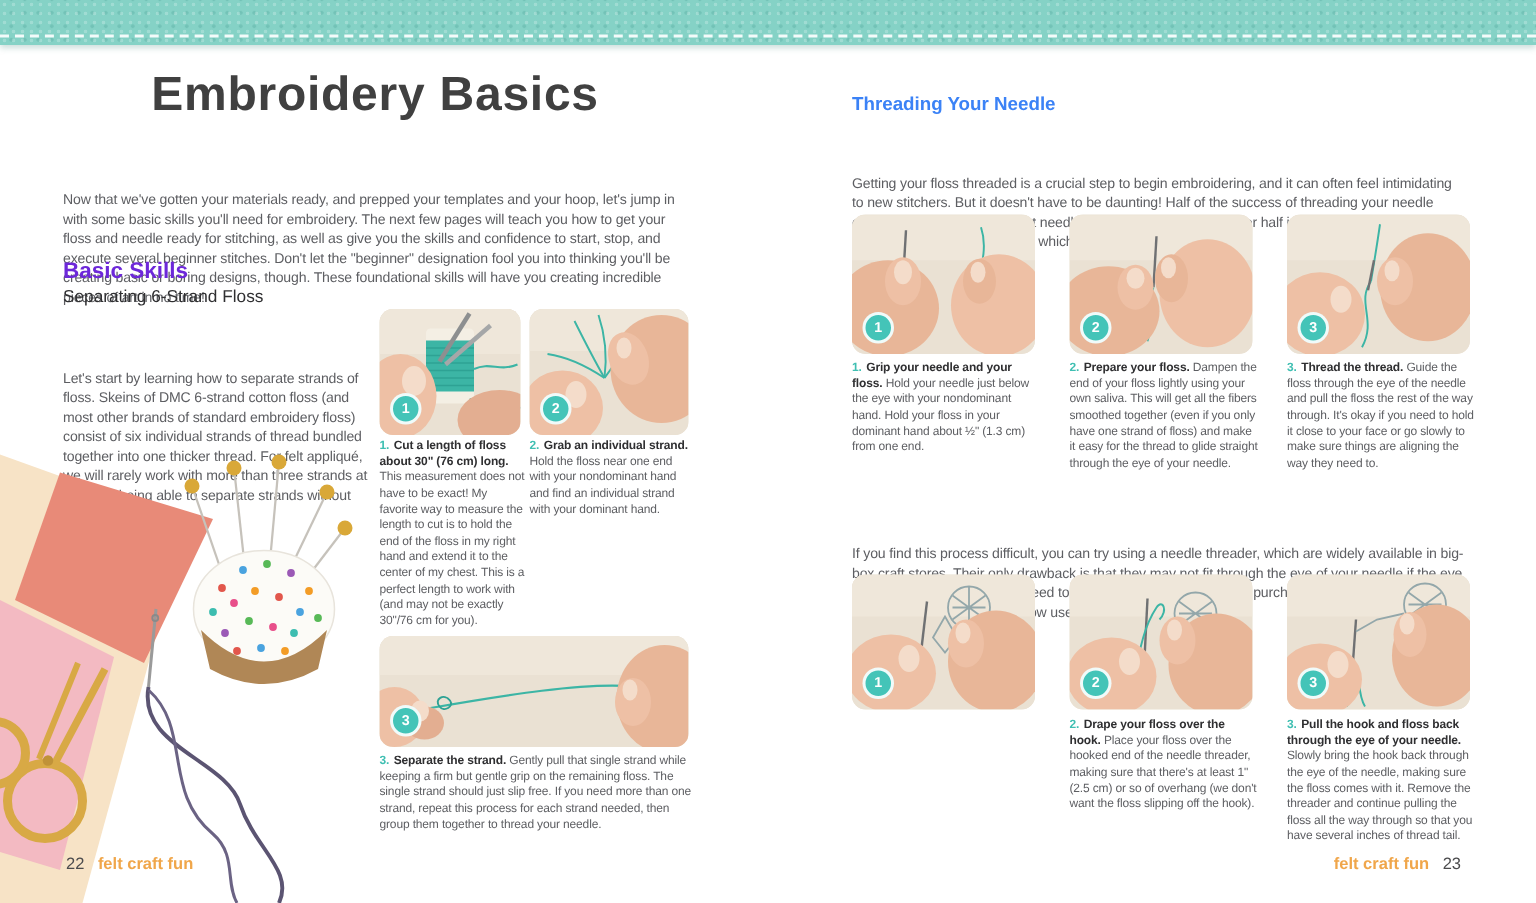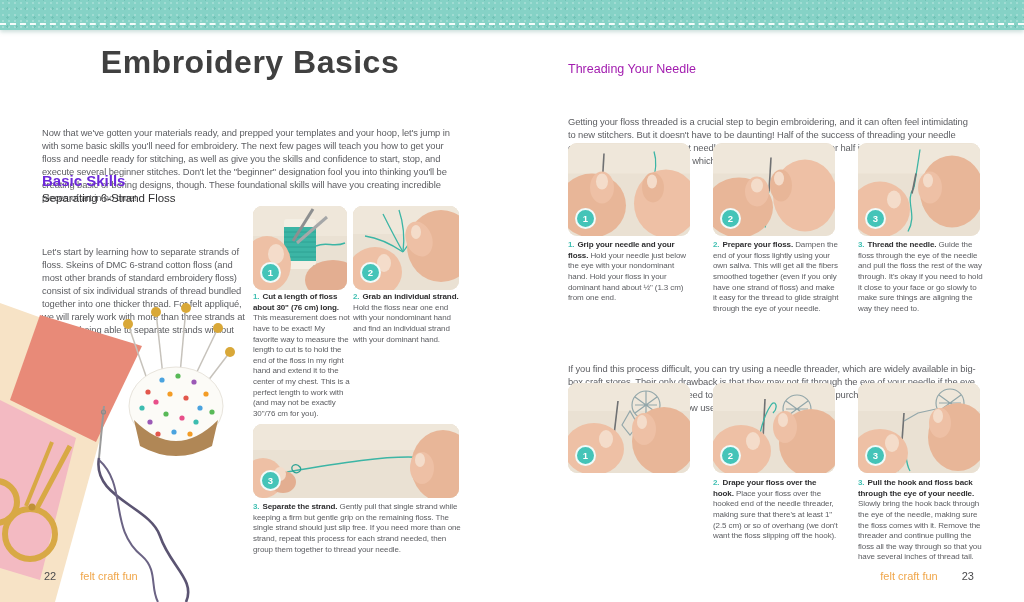--- a/index.html
+++ b/index.html
@@ -26,34 +26,34 @@
   .para{position:absolute;font-size:9.4px;line-height:1.38;letter-spacing:-.1px;color:#5d5e62;margin-top:37px;}
   .caption{position:absolute;font-size:8px;line-height:1.33;letter-spacing:-.1px;color:#5d5e62;}
   .caption .num{color:#3fbfb2;font-weight:bold;margin-right:3px;}
   .caption strong{color:#2f2f31;}
   .page-title{
     position:absolute;left:40px;top:44px;width:420px;text-align:center;
     font-size:32px;font-weight:bold;letter-spacing:.5px;color:#404040;
   }
   .section-heading{position:absolute;font-size:15px;font-weight:bold;color:#6d28d9;}
   .sub-heading{position:absolute;font-size:11.5px;font-weight:normal;color:#2f2f31;}
-  .rp-heading{position:absolute;font-size:12.5px;font-weight:normal;color:#a21caf;}
+  .rp-heading{position:absolute;font-size:12.5px;font-weight:bold;color:#3b82f6;}
   
   .photo{position:absolute;border-radius:9px;overflow:hidden;background:#eae1d3;}
   .photo svg{display:block;width:100%;height:100%;}
   .badge{
     position:absolute;left:7px;bottom:7px;width:17px;height:17px;border-radius:50%;
     background:#44c4b8;border:2px solid rgba(255,255,255,.92);box-sizing:content-box;
     color:#fff;font-size:9.5px;font-weight:bold;
     display:flex;align-items:center;justify-content:center;
   }
   
-  .footer{position:absolute;top:570px;font-size:11px;display:flex;gap:24px;align-items:baseline;}
+  .footer{position:absolute;top:570px;font-size:11px;display:flex;gap:9px;align-items:baseline;}
   .footer .pnum{color:#4b4b4d;}
-  .footer .brand{color:#f0a64a;font-weight:normal;text-align:center;}
+  .footer .brand{color:#f0a64a;font-weight:bold;text-align:center;}
   .collage{position:absolute;left:0;top:288px;width:252px;height:314px;}
 </style>
 </head>
 <body>
 
 <div class="spread">
 
   <div class="banner">
     <div class="stitch"></div>
   </div>
@@ -241,21 +241,21 @@
     <div class="badge">3</div>
   </div>
 
   <div class="caption" style="left:568px;top:240px;width:126px;">
     <span class="num">1.</span><strong>Grip your needle and your floss.</strong><span> Hold your needle just below the eye with your nondominant hand. Hold your floss in your dominant hand about ½" (1.3 cm) from one end.</span>
   </div>
   <div class="caption" style="left:713px;top:240px;width:126px;">
     <span class="num">2.</span><strong>Prepare your floss.</strong><span> Dampen the end of your floss lightly using your own saliva. This will get all the fibers smoothed together (even if you only have one strand of floss) and make it easy for the thread to glide straight through the eye of your needle.</span>
   </div>
   <div class="caption" style="left:858px;top:240px;width:126px;">
-    <span class="num">3.</span><strong>Thread the needle.</strong><span> Guide the floss through the eye of the needle and pull the floss the rest of the way through. It's okay if you need to hold it close to your face or go slowly to make sure things are aligning the way they need to.</span>
+    <span class="num">3.</span><strong>Thread the thread.</strong><span> Guide the floss through the eye of the needle and pull the floss the rest of the way through. It's okay if you need to hold it close to your face or go slowly to make sure things are aligning the way they need to.</span>
   </div>
 
   <div class="para" style="left:568px;top:326px;width:410px;">If you find this process difficult, you can try using a needle threader, which are widely available in big-box craft stores. Their only drawback is that they may not fit through the eye of your needle if the eye is on the smaller side. You'll need to be sure that the threader you purchase will fit the size of the needle you're using. Here's how use a needle threader.</div>
 
   <div class="photo" style="left:568px;top:383px;width:122px;height:90px;" title="Inserting the needle threader through the needle eye">
     <svg viewBox="0 0 122 90">
       <rect width="122" height="90" fill="#eae1d3"></rect>
       <rect width="122" height="28" fill="#efe7da"></rect>
       <path d="M50,18 L46,52" stroke="#6f7173" stroke-width="1.6"></path>
       <g stroke="#93a7aa" fill="none" stroke-width="1.2">

